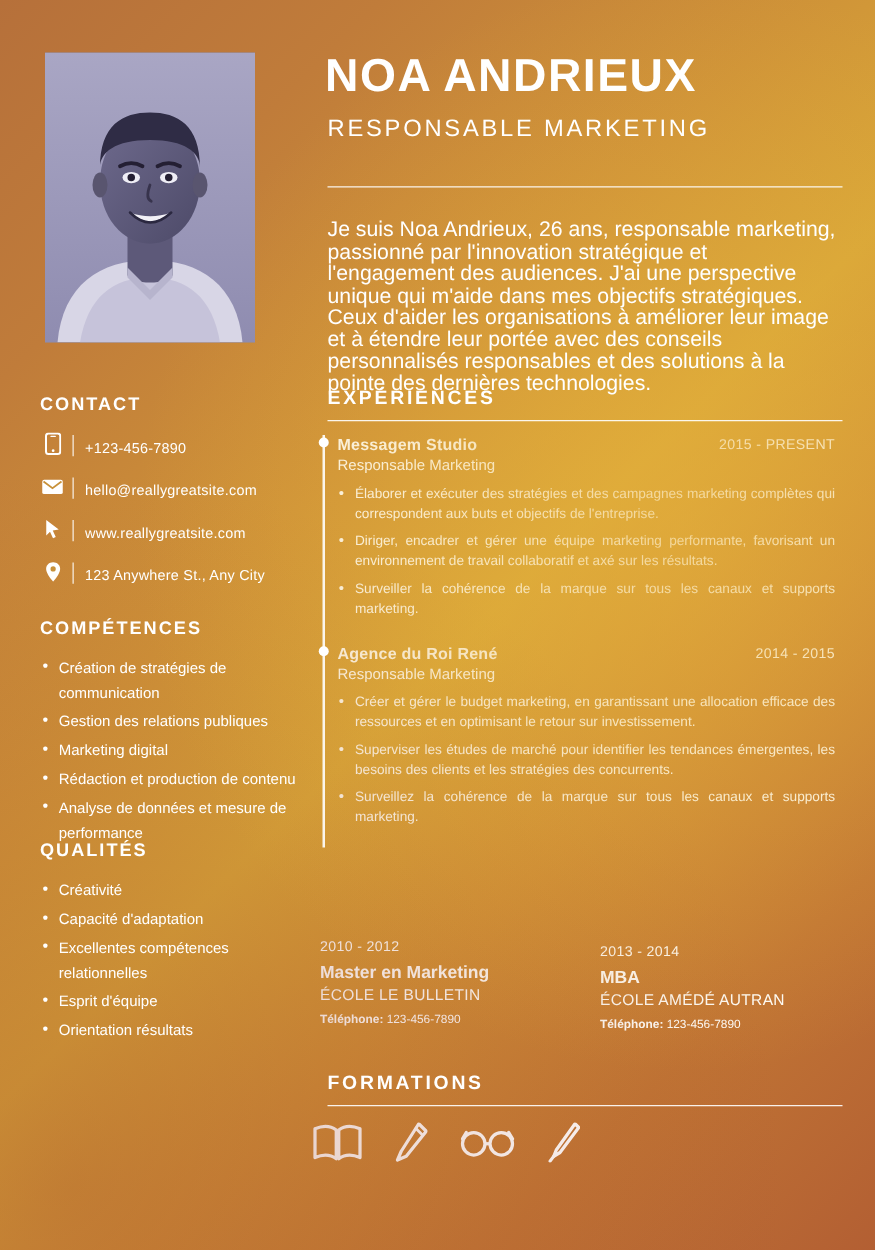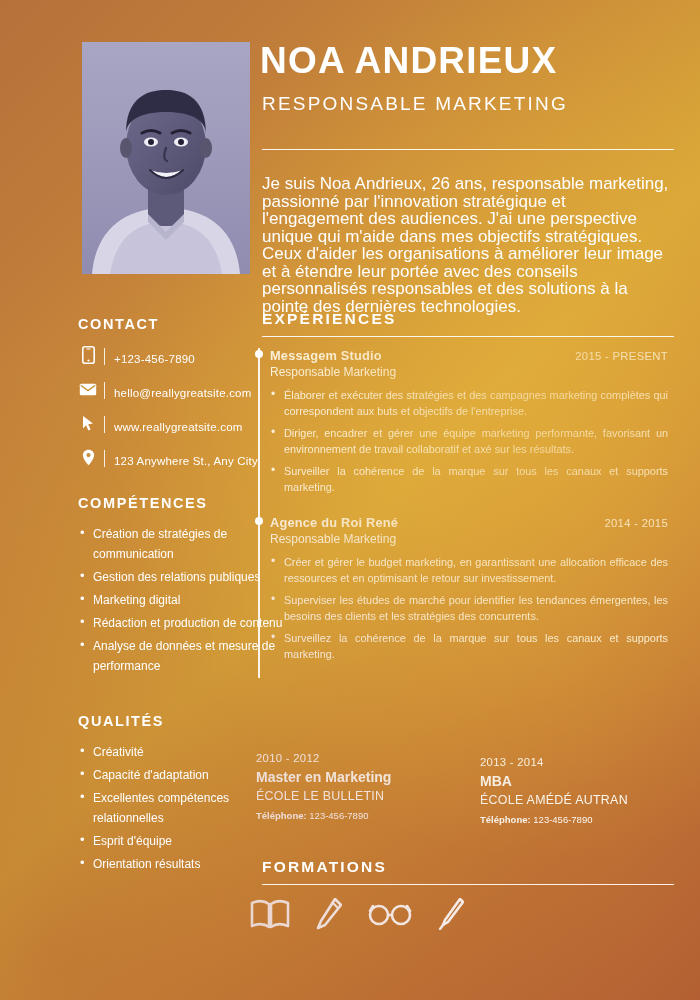--- a/index.html
+++ b/index.html
@@ -15,21 +15,21 @@
     color: #ffffff;
   }
   
   #resume::after {
     content: "";
     position: absolute; inset: 0;
     background: radial-gradient(circle at 78% 42%, rgba(232,178,60,0.55) 0%, rgba(232,178,60,0.0) 55%),
                 radial-gradient(circle at 8% 95%, rgba(160,70,45,0.35) 0%, rgba(160,70,45,0) 50%);
     pointer-events: none;
   }
-  .col-left { position: absolute; left: 0; top: 0; width: 238px; height: 1000px; z-index: 2; margin-left: 46px; }
+  .col-left { position: absolute; left: 0; top: 0; width: 238px; height: 1000px; z-index: 2; }
   .col-right { position: absolute; left: 238px; top: 0; width: 462px; height: 1000px; z-index: 2; }
 
   
   .photo-wrap {
     position: absolute; left: 36px; top: 42px;
     width: 168px; height: 232px;
     overflow: hidden;
     background: #8e8ba8;
   }
   .photo-svg { display: block; width: 168px; height: 232px; }
@@ -215,21 +215,21 @@
       <div class="l-head">COMPÉTENCES</div>
       <ul class="bullets">
         <li>Création de stratégies de communication</li>
         <li>Gestion des relations publiques</li>
         <li>Marketing digital</li>
         <li>Rédaction et production de contenu</li>
         <li>Analyse de données et mesure de performance</li>
       </ul>
     </div>
 
-    <div class="l-section" style="top:713px">
+    <div class="l-section" style="top:673px">
       <div class="l-head">QUALITÉS</div>
       <ul class="bullets">
         <li>Créativité</li>
         <li>Capacité d'adaptation</li>
         <li>Excellentes compétences relationnelles</li>
         <li>Esprit d'équipe</li>
         <li>Orientation résultats</li>
       </ul>
     </div>
 

